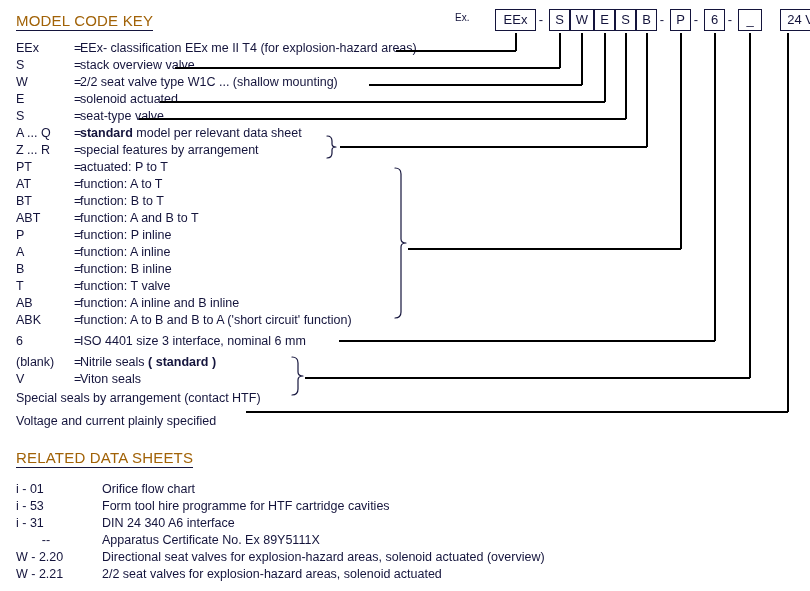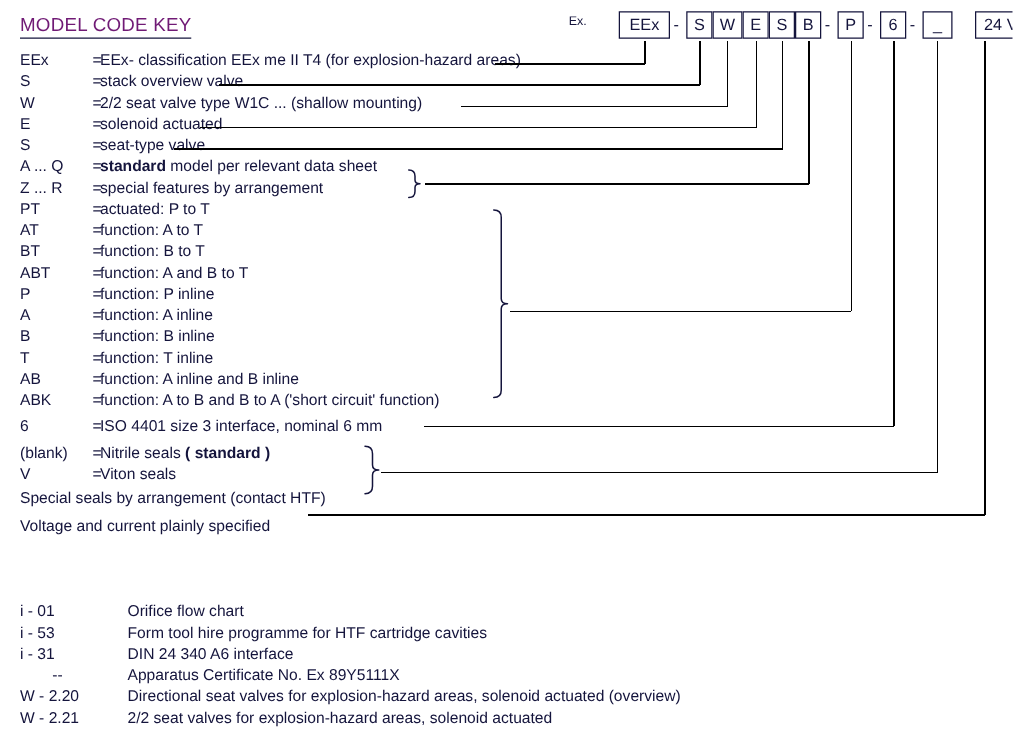--- a/index.html
+++ b/index.html
@@ -21,21 +21,21 @@
     width: 810px;
     height: 591px;
   }
 
   
   .section-title {
     position: absolute;
     font-size: 15px;
     letter-spacing: 0.2px;
     white-space: nowrap;
-    color: #701a75;
+    color: #a16207;
   }
   .section-title .rule {
     display: block;
     border-bottom: 1.6px solid #14143c;
     margin-top: 1px;
   }
   #model-code-title { left: 16px; top: 12px; }
   #related-title    { left: 16px; top: 449px; }
 
   
@@ -228,21 +228,21 @@
         <span class="key-desc">function:  A inline</span>
       </div>
       <div class="key-row" style="top: 261px;">
         <span class="key-code">B</span>
         <span class="key-eq">=</span>
         <span class="key-desc">function:  B inline</span>
       </div>
       <div class="key-row" style="top: 278px;">
         <span class="key-code">T</span>
         <span class="key-eq">=</span>
-        <span class="key-desc">function:  T inline</span>
+        <span class="key-desc">function:  T valve</span>
       </div>
       <div class="key-row" style="top: 295px;">
         <span class="key-code">AB</span>
         <span class="key-eq">=</span>
         <span class="key-desc">function:  A inline and B inline</span>
       </div>
       <div class="key-row" style="top: 312px;">
         <span class="key-code">ABK</span>
         <span class="key-eq">=</span>
         <span class="key-desc">function:  A to B  and  B to A ('short circuit' function)</span>
@@ -263,20 +263,24 @@
         <span class="key-desc">Viton seals</span>
       </div>
       <div class="key-row full" style="top: 390px;">
         <span class="key-desc">Special seals by arrangement (contact HTF)</span>
       </div>
       <div class="key-row full" style="top: 413px;">
         <span class="key-desc">Voltage and current plainly specified</span>
       </div>
     </div>
 
+  <div class="section-title" id="related-title">
+    <span>RELATED DATA SHEETS</span>
+    <span class="rule"></span>
+  </div>
 
   <div id="sheet-rows">
       <div class="sheet-row" style="top: 481px;">
         <span class="sheet-id">i - 01</span>
         <span class="sheet-desc">Orifice flow chart</span>
       </div>
       <div class="sheet-row" style="top: 498px;">
         <span class="sheet-id">i - 53</span>
         <span class="sheet-desc">Form tool hire programme for HTF cartridge cavities</span>
       </div>

